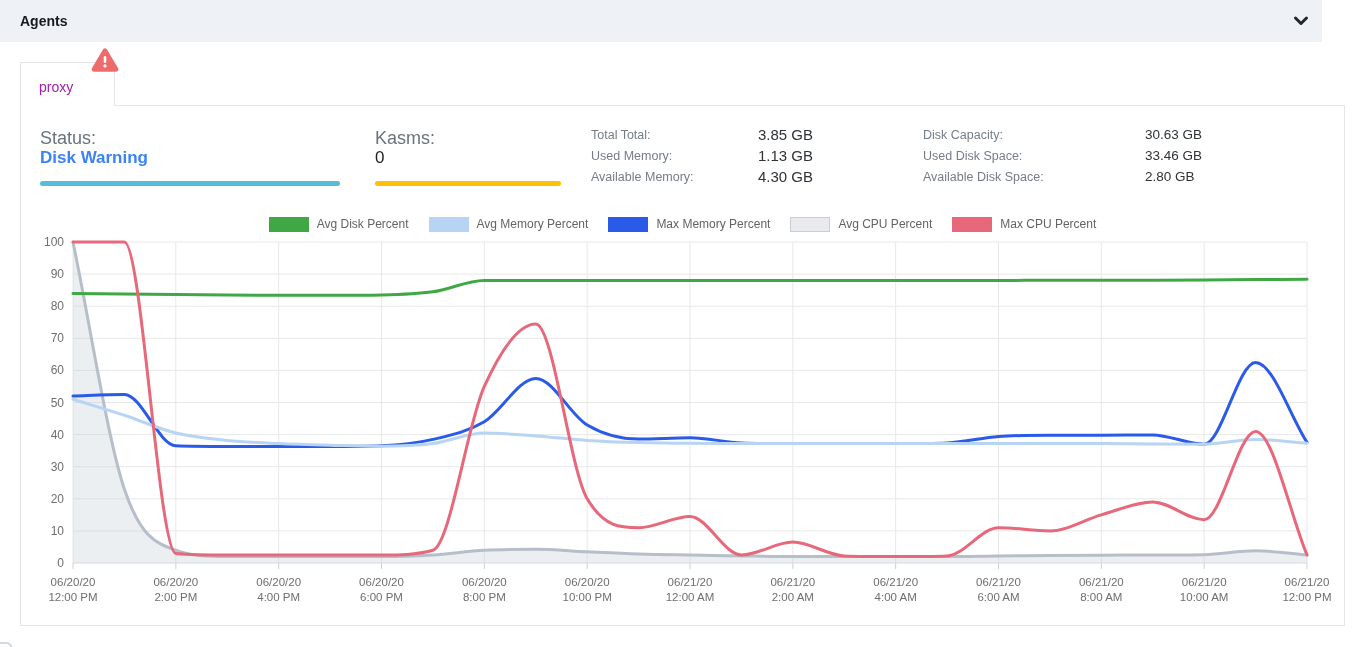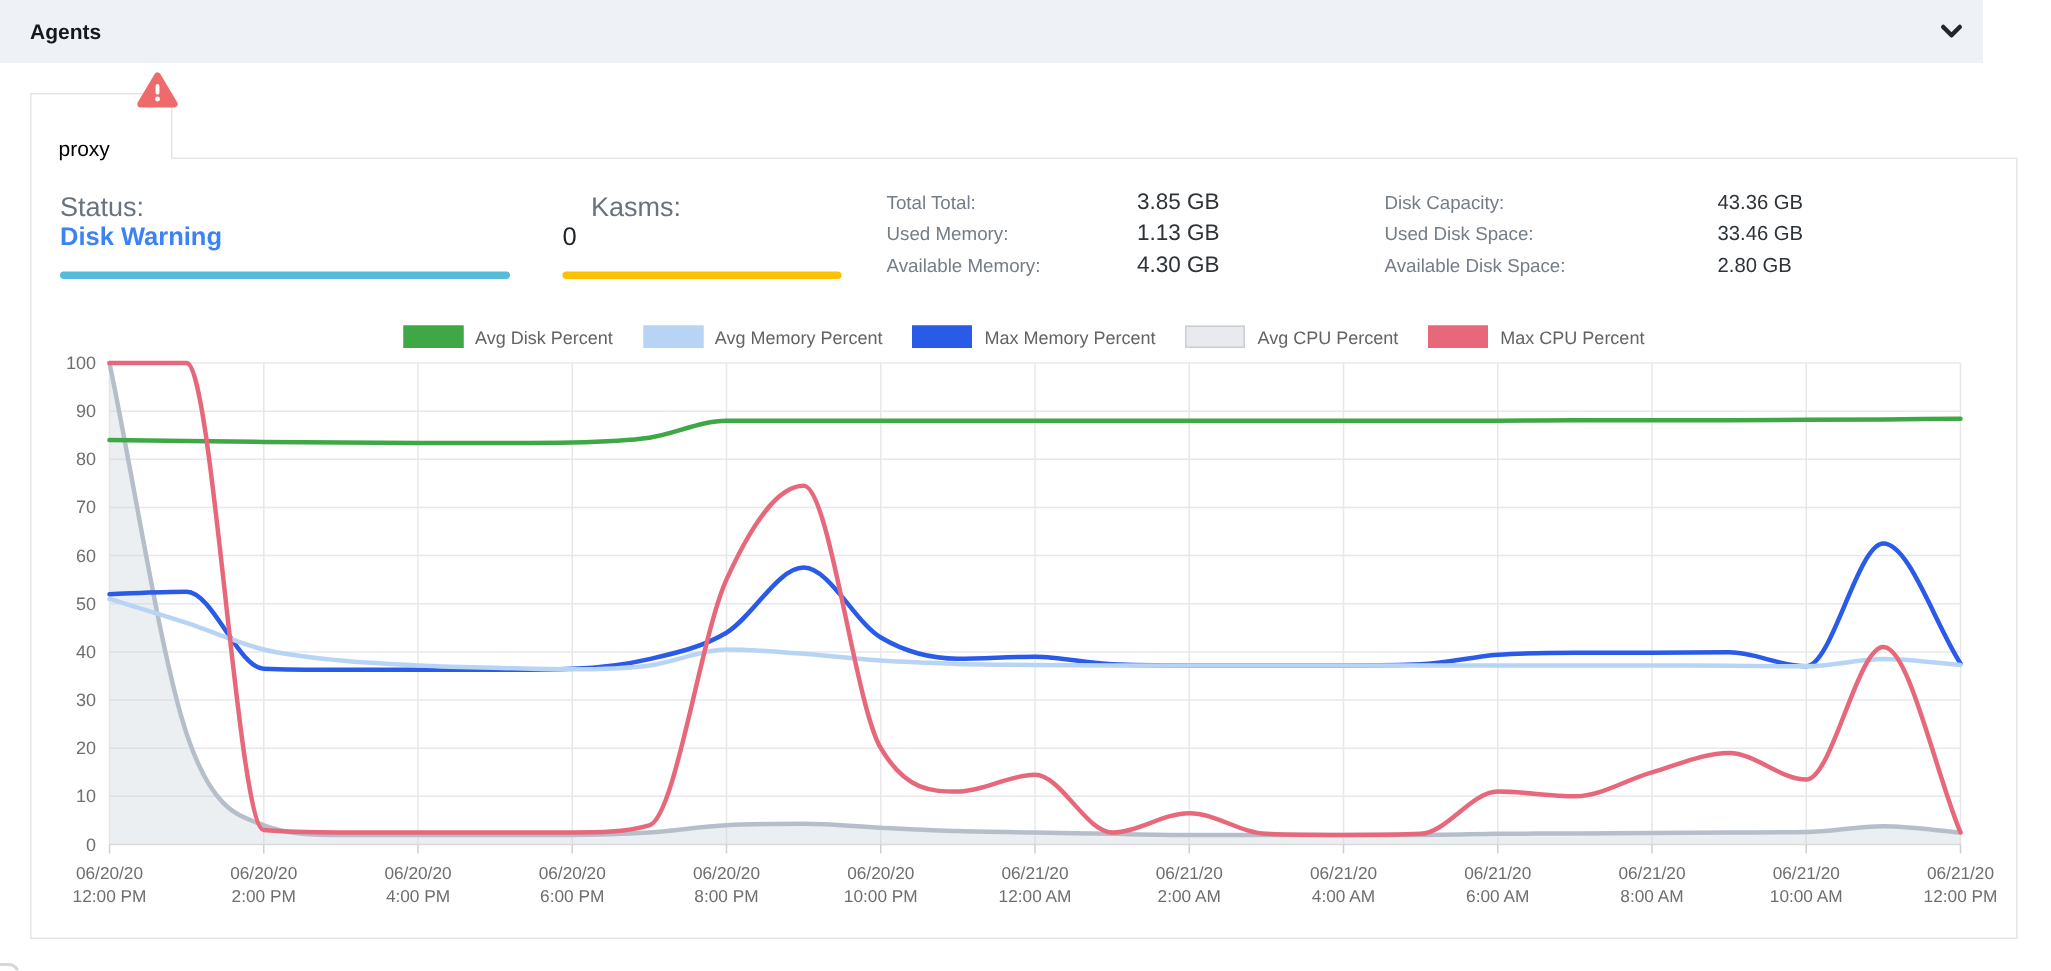--- a/index.html
+++ b/index.html
@@ -7,37 +7,37 @@
     width:1367px;height:647px;position:relative;overflow:hidden;
     background:#fff;font-family:"Liberation Sans",sans-serif;
     -webkit-font-smoothing:antialiased;
   }
   .header{position:absolute;left:0;top:0;width:1322px;height:42px;background:#eef1f5;}
   .header-title{position:absolute;left:20px;top:0;line-height:42px;font-size:14px;font-weight:bold;color:#16181d;}
   .header-chevron{position:absolute;right:13px;top:13px;width:16px;height:16px;cursor:pointer;}
 
   .tab{position:absolute;left:20px;top:62px;width:95px;height:44px;background:#fff;
        border:1px solid #e5e5e5;border-bottom:none;box-sizing:border-box;z-index:3;cursor:pointer;}
-  .tab-label{position:absolute;left:18px;top:28px;font-size:14px;color:#000000;}
+  .tab-label{position:absolute;left:18px;top:16px;font-size:14px;color:#a21caf;}
   .warn-icon{position:absolute;left:91px;top:47px;width:28px;height:26px;z-index:4;}
 
   .card{position:absolute;left:20px;top:105px;width:1325px;height:521px;background:#fff;
         border:1px solid #e5e5e5;box-sizing:border-box;}
 
   .lbl{position:absolute;font-size:18px;color:#68737e;white-space:nowrap;}
   .status-value{position:absolute;left:19px;top:42px;font-size:17px;font-weight:bold;color:#3b82f6;white-space:nowrap;}
   .kasms-value{position:absolute;left:354px;top:42px;font-size:17px;color:#20252a;}
   .ubar{position:absolute;height:5px;border-radius:3px;top:75px;}
 
   .mrow-lbl{position:absolute;font-size:12.5px;color:#747d86;white-space:nowrap;}
   .mrow-val{position:absolute;font-size:15px;color:#2e3338;white-space:nowrap;text-align:right;}
   .drow-val{position:absolute;font-size:13.5px;color:#2e3338;white-space:nowrap;}
 
   .legend{position:absolute;left:0;top:111px;width:100%;display:flex;justify-content:center;align-items:center;}
-  .legend-item{display:flex;align-items:center;margin:0 10px;cursor:pointer;}
+  .legend-item{display:flex;margin:0 10px;cursor:pointer;}
   .legend-swatch{width:40px;height:15px;margin-right:8px;box-sizing:border-box;}
   .legend-label{font-size:12px;color:#636363;}
 
   .chart-svg{position:absolute;left:0;top:128px;}
   .next-panel-corner{position:absolute;left:-9px;top:642px;width:18px;height:16px;background:#fff;
         border:2px solid #d4d8dc;border-radius:7px;}
   text{font-family:"Liberation Sans",sans-serif;}
 </style>
 </head>
 <body>
@@ -57,35 +57,35 @@
   <rect x="10.9" y="7.6" width="2.2" height="6" rx="1.1" fill="#fff"></rect>
   <circle cx="12" cy="16.1" r="1.4" fill="#fff"></circle>
 </svg>
 
 <div class="card">
 
   <div class="lbl" style="left:19px;top:22px;">Status:</div>
   <div class="status-value">Disk Warning</div>
   <div class="ubar" style="left: 19px; width: 300px; background: rgb(87, 188, 217);"></div>
 
-  <div class="lbl" style="left:354px;top:22px;margin-left:19px;">Kasms:</div>
+  <div class="lbl" style="left:354px;top:22px;">Kasms:</div>
   <div class="kasms-value">0</div>
   <div class="ubar" style="left: 354px; width: 186px; background: rgb(252, 193, 7);"></div>
 
   <div class="mrow-lbl" style="left:570px;top:22px;">Total Total:</div>
   <div class="mrow-lbl" style="left:570px;top:43px;">Used Memory:</div>
   <div class="mrow-lbl" style="left:570px;top:64px;">Available Memory:</div>
   <div class="mrow-val" style="left:737px;top:20px;">3.85 GB</div>
   <div class="mrow-val" style="left:737px;top:41px;">1.13 GB</div>
   <div class="mrow-val" style="left:737px;top:62px;">4.30 GB</div>
 
   <div class="mrow-lbl" style="left:902px;top:22px;">Disk Capacity:</div>
   <div class="mrow-lbl" style="left:902px;top:43px;">Used Disk Space:</div>
   <div class="mrow-lbl" style="left:902px;top:64px;">Available Disk Space:</div>
-  <div class="drow-val" style="left:1124px;top:21px;">43.36 GB</div>
+  <div class="drow-val" style="left:1124px;top:21px;">30.63 GB</div>
   <div class="drow-val" style="left:1124px;top:42px;">33.46 GB</div>
   <div class="drow-val" style="left:1124px;top:63px;">2.80 GB</div>
 
   <div class="legend" id="legend">
       <div class="legend-item">
         <div class="legend-swatch" style="background: rgb(63, 168, 69); border: 1px solid rgb(63, 168, 69);"></div>
         <span class="legend-label">Avg Disk Percent</span>
       </div>
       <div class="legend-item">
         <div class="legend-swatch" style="background: rgb(184, 212, 245); border: 1px solid rgb(184, 212, 245);"></div>

